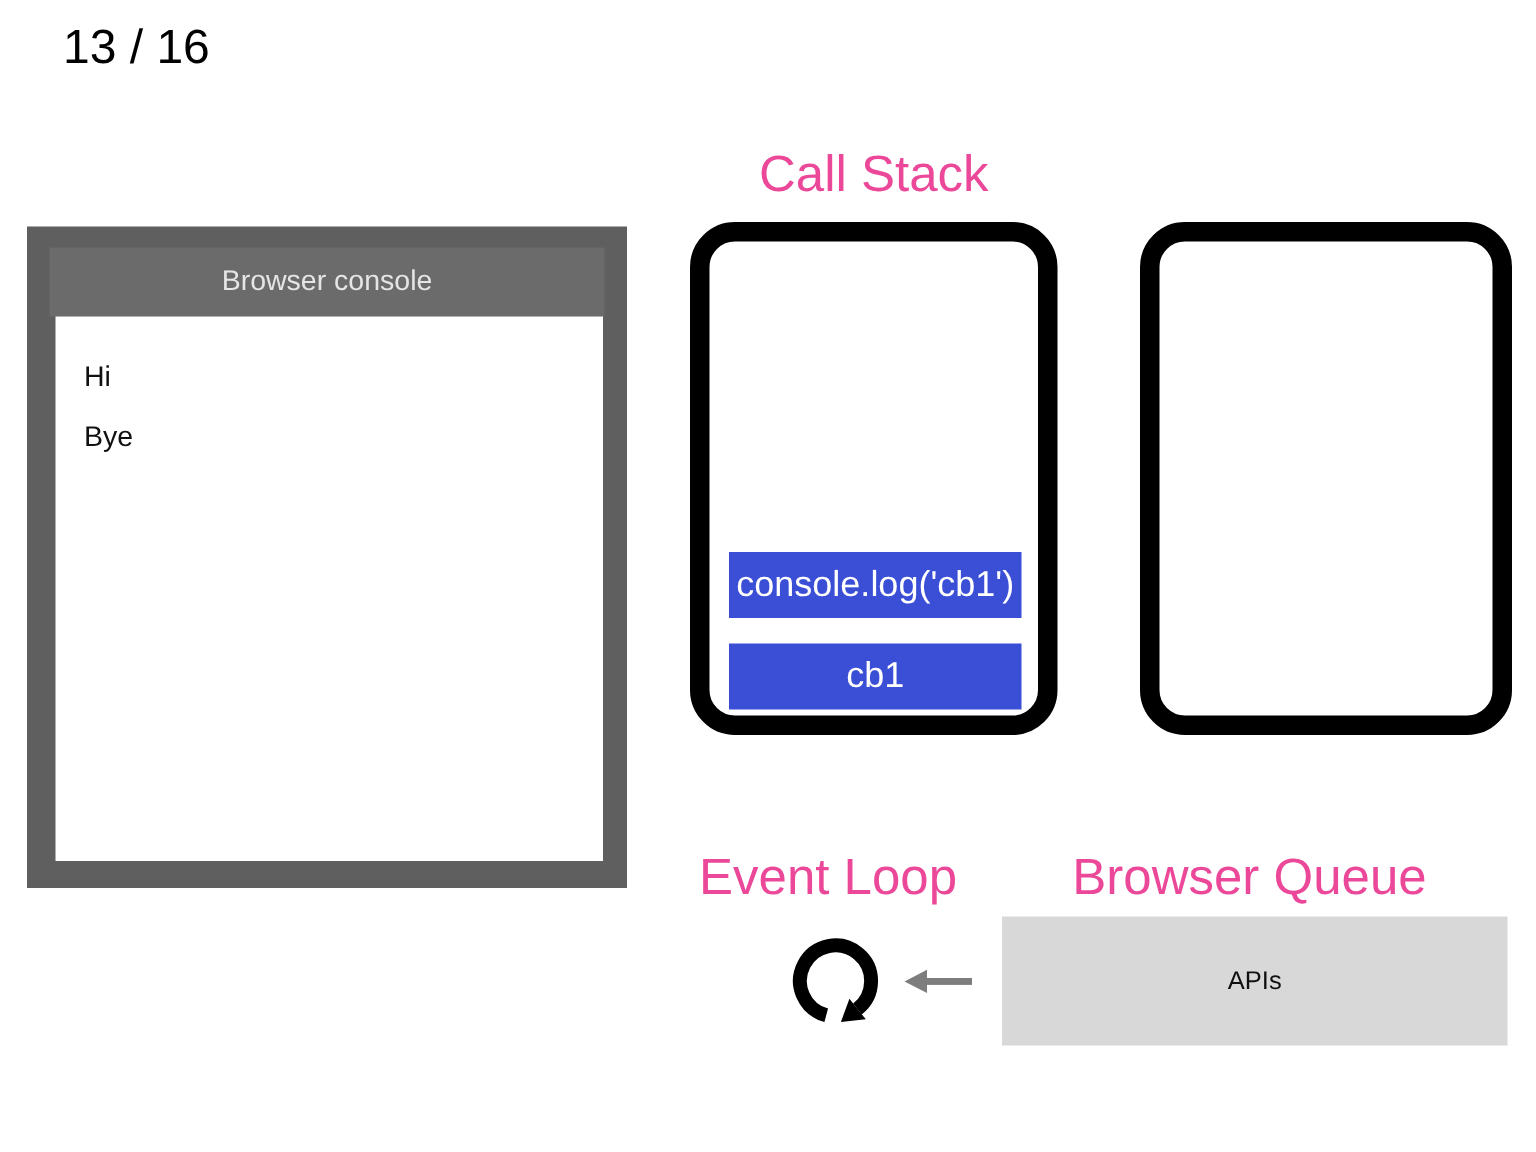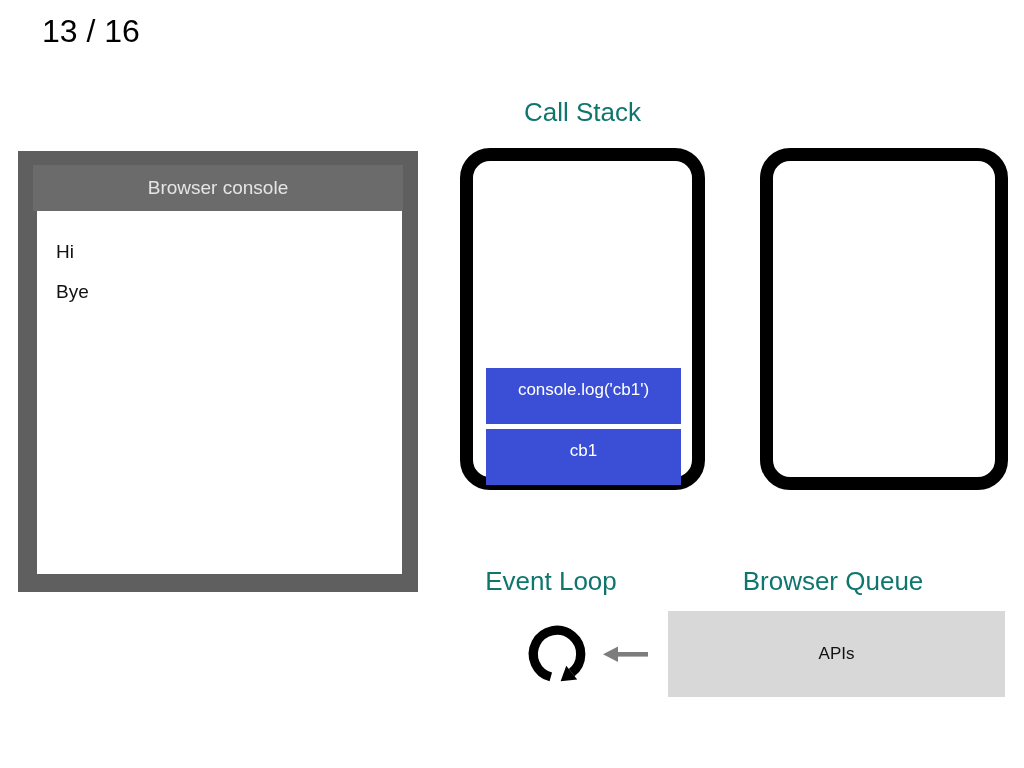--- a/index.html
+++ b/index.html
@@ -55,22 +55,22 @@
   .console-line {
     font-size: 19px;
     color: #111111;
     margin-bottom: 20px;
     line-height: 20px;
   }
 
   
   .panel-label {
     position: absolute;
-    font-size: 26px;
-    color: #0f766e;
+    font-size: 34px;
+    color: #ec4899;
     text-align: center;
     white-space: nowrap;
   }
   .call-stack-label     { left: 460px; width: 245px; top: 97px; }
   .web-apis-label       { left: 760px; width: 248px; top: 97px; }
   .event-loop-label     { left: 466px; width: 170px; top: 566px; }
   .callback-queue-label { left: 683px; width: 300px; top: 566px; }
 
   
   .frame-box {
@@ -81,24 +81,24 @@
     border: 13px solid var(--border_black, #000000);
     border-radius: 30px;
   }
   .call-stack-box { left: 460px; width: 245px; }
   .web-apis-box   { left: 760px; width: 248px; }
 
   .stack-frame {
     position: absolute;
     left: 13px;
     width: 195px;
-    height: 56px;
+    height: 44px;
     background: var(--accent_blue, #3b4fd6);
     color: #ffffff;
-    font-size: 17px;
+    font-size: 24px;
     line-height: 44px;
     text-align: center;
     white-space: nowrap;
   }
   .frame-0 { top: 207px; }
   .frame-1 { top: 268px; }
 
   
   .loop-icon {
     position: absolute;

